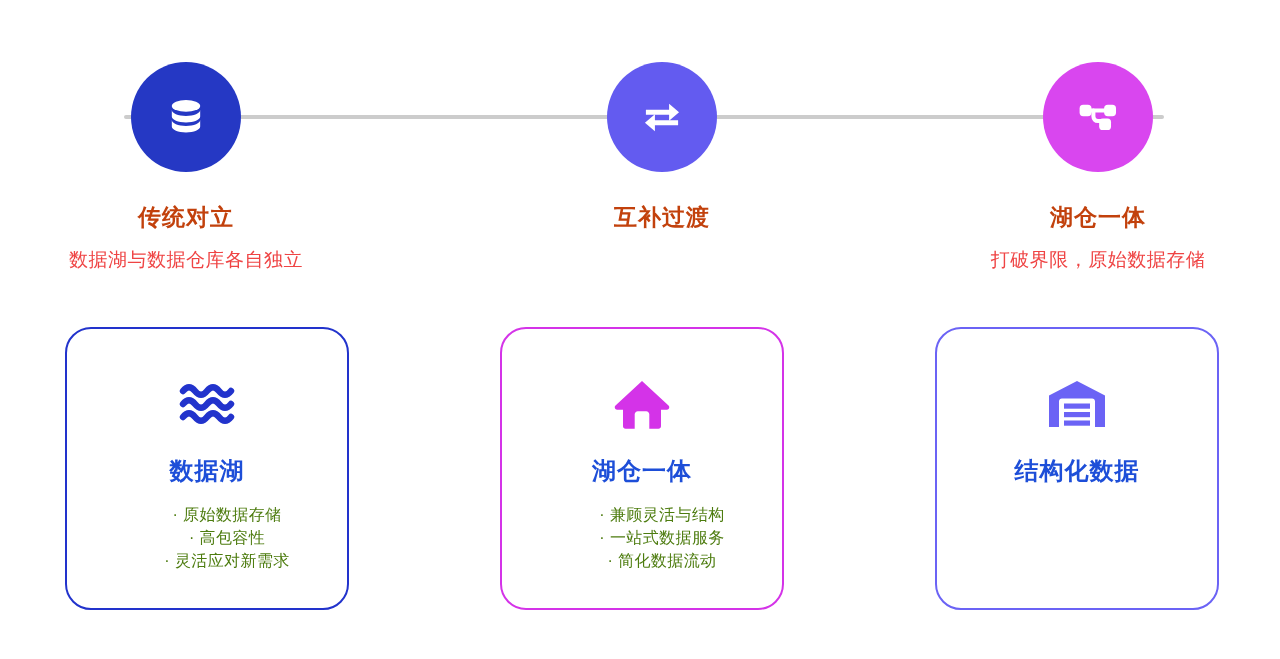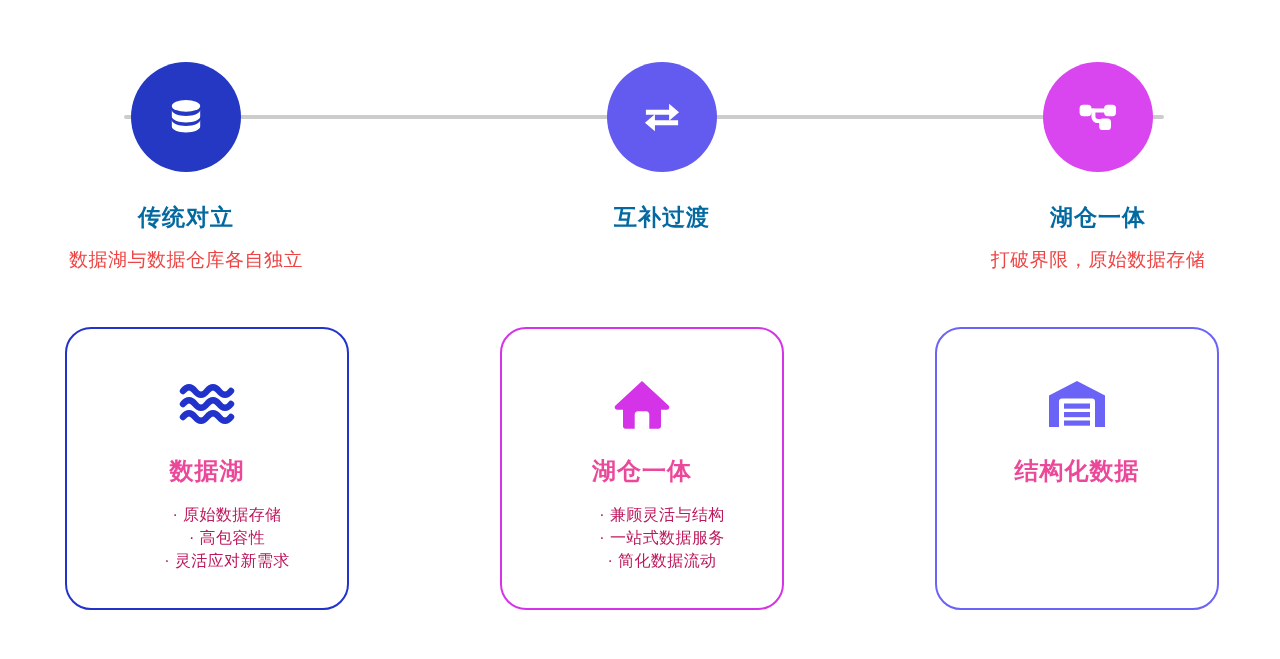--- a/index.html
+++ b/index.html
@@ -56,21 +56,21 @@
     display: flex;
     align-items: center;
     justify-content: center;
     position: relative;
     z-index: 2;
   }
   .step-title {
     margin-top: 30px;
     font-size: 23px;
     font-weight: bold;
-    color: #0369a1;
+    color: #c2410c;
     letter-spacing: 1px;
   }
   .step-desc {
     margin-top: 14px;
     font-size: 19px;
     color: #ef4444;
     letter-spacing: 0.5px;
   }
 
   
@@ -102,32 +102,32 @@
     margin-top: 48px;
     height: 54px;
     display: flex;
     align-items: center;
     justify-content: center;
   }
   .card-title {
     margin-top: 24px;
     font-size: 24px;
     font-weight: bold;
-    color: #ec4899;
+    color: #1d4ed8;
     letter-spacing: 1px;
   }
   .card-list {
     margin: 16px 0 0 0;
     padding: 0;
     list-style: none;
     text-align: center;
   }
   .card-list li {
     font-size: 16px;
-    color: #be185d;
+    color: #4d7c0f;
     line-height: 23px;
     letter-spacing: 0.4px;
     margin-left: 40px;
   }
 
   svg { display: block; }
 </style>
 </head>
 <body>
 

